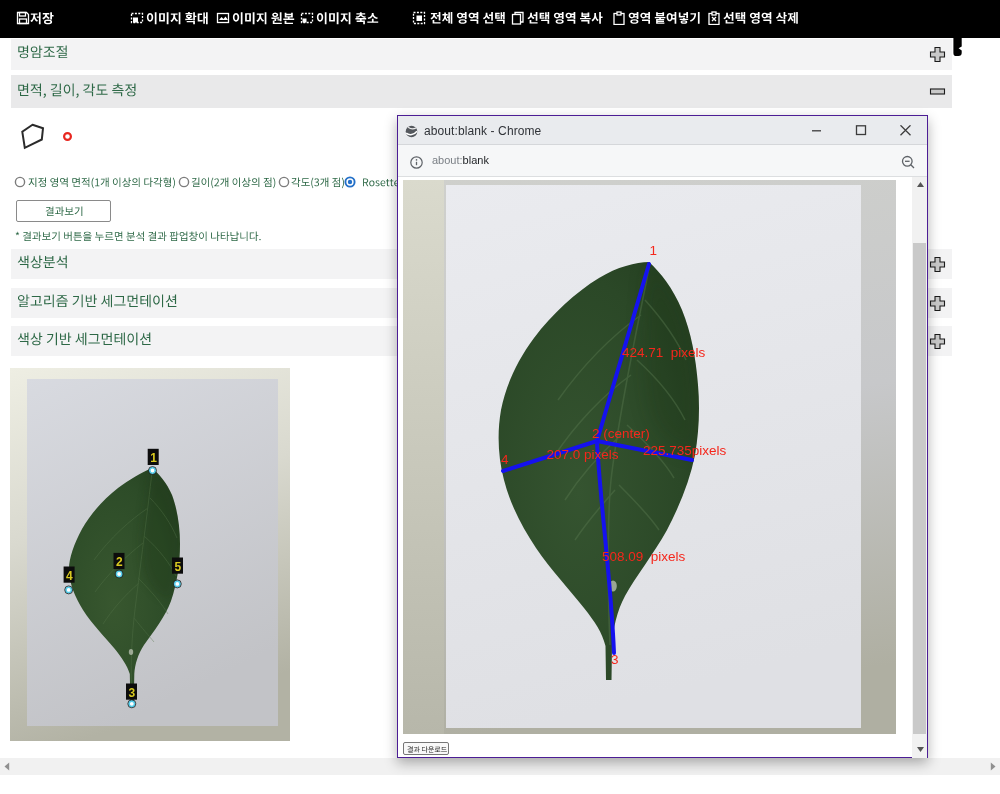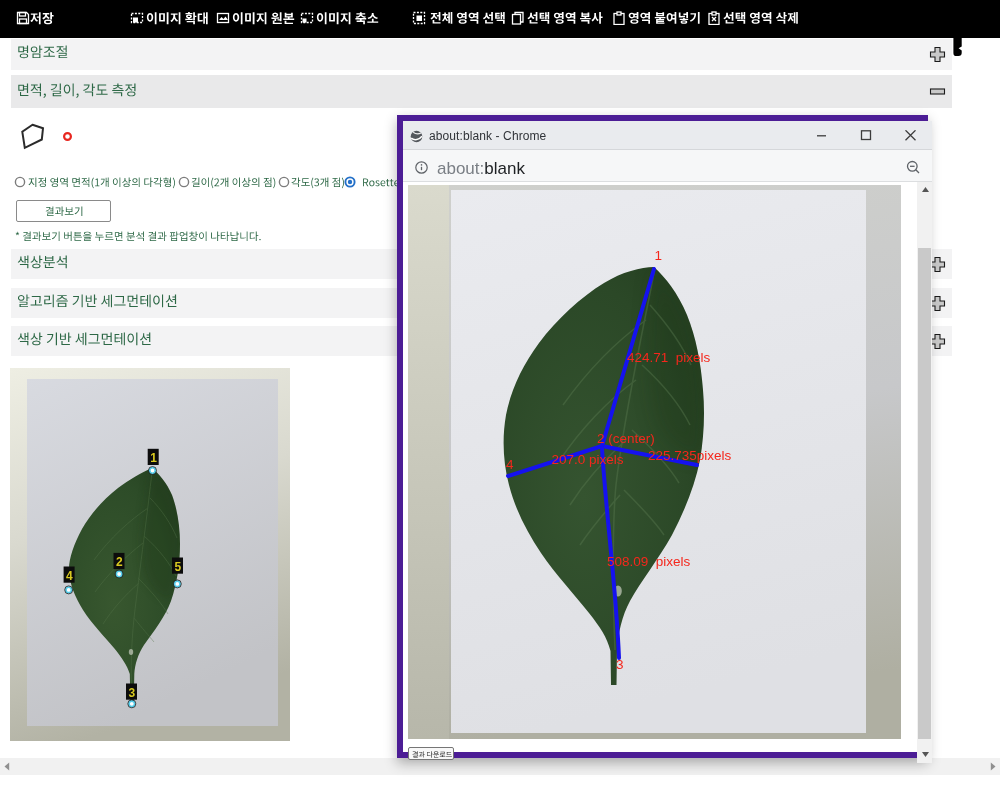--- a/index.html
+++ b/index.html
@@ -227,40 +227,40 @@
 <circle cx="121.8" cy="335.8" r="4"></circle>
 </g>
 </svg>
 <div class="abs" style="left:0;top:757.5px;width:1000px;height:17px;background:#f1f1f1"></div>
 <svg class="abs" style="left:3px;top:762px" width="8" height="9" viewBox="0 0 8 9">
       <path d="M6.2 0.5 L1.5 4.5 L6.2 8.5 Z" fill="#8f8f8f"></path>
     </svg>
 <svg class="abs" style="left:989px;top:762px" width="8" height="9" viewBox="0 0 8 9">
       <path d="M1.8 0.5 L6.5 4.5 L1.8 8.5 Z" fill="#8f8f8f"></path>
     </svg>
-<div class="abs" style="left:397px;top:115px;width:531px;height:643px;background:#fff;border:6px solid #4c1d95;box-shadow:0 5px 12px rgba(0,0,0,0.30)">
+<div class="abs" style="left:397px;top:115px;width:531px;height:643px;background:#fff;border:1px solid #4c1d95;box-shadow:0 5px 12px rgba(0,0,0,0.30)">
 <div class="abs" style="left:0;top:0;width:529px;height:29px;background:#e9ebee;border-bottom:1px solid #d5d7da"></div>
 <svg class="abs" style="left:6.5px;top:8.5px" width="13" height="13" viewBox="0 0 13 13">
         <circle cx="6.5" cy="6.5" r="5.8" fill="#54585d"></circle>
         <path d="M1.2 8.2 C4.5 10.8 9 10 12 6.2" stroke="#fff" stroke-width="1.5" fill="none"></path>
         <path d="M3.2 2.2 C5.5 4.0 8.5 4.2 11 3.0" stroke="#fff" stroke-width="1.2" fill="none" opacity="0.9"></path>
       </svg>
 <div class="abs" style="left:26px;top:8px;font-size:12px;color:#303338;letter-spacing:0.1px">about:blank - Chrome</div>
 <svg class="abs" style="left:412px;top:9px" width="104" height="12" viewBox="0 0 104 12" fill="none" stroke="#3c3c3c" stroke-width="1.3">
         <path d="M2 5.8 h9"></path>
         <rect x="46.5" y="0.8" width="9" height="8.7"></rect>
         <path d="M90.5 0.3 l10 10 M100.5 0.3 l-10 10"></path>
       </svg>
 <div class="abs" style="left:0;top:29px;width:529px;height:32px;background:#f6f7f8;border-bottom:1px solid #dcdee0"></div>
 <svg class="abs" style="left:12px;top:40px" width="13" height="13" viewBox="0 0 13 13" fill="none" stroke="#5f6368">
         <circle cx="6.5" cy="6.5" r="5.7" stroke-width="1.2"></circle>
         <path d="M6.5 5.8 v3.4" stroke-width="1.3"></path>
         <circle cx="6.5" cy="3.9" r="0.8" fill="#5f6368" stroke="none"></circle>
       </svg>
-<div class="abs" style="left:34px;top:38px;font-size:17px"><span style="color:#7a7f85">about:</span><span style="color:#1e2124">blank</span></div>
+<div class="abs" style="left:34px;top:38px;font-size:11px"><span style="color:#7a7f85">about:</span><span style="color:#1e2124">blank</span></div>
 <svg class="abs" style="left:503px;top:39px" width="15" height="15" viewBox="0 0 15 15" fill="none" stroke="#5f6368" stroke-width="1.3">
         <circle cx="6.3" cy="6.3" r="4.8"></circle>
         <path d="M9.8 9.8 L13 13"></path>
         <path d="M4 6.3 h4.6"></path>
       </svg>
 <svg class="abs" style="left:5px;top:64px" width="493" height="554" viewBox="0 0 493 554">
 <defs>
 <linearGradient id="deskP" x1="0" y1="0" x2="0.15" y2="1">
 <stop offset="0" stop-color="#cfd0cc"></stop>
             <stop offset="0.5" stop-color="#c7c8ca"></stop>

